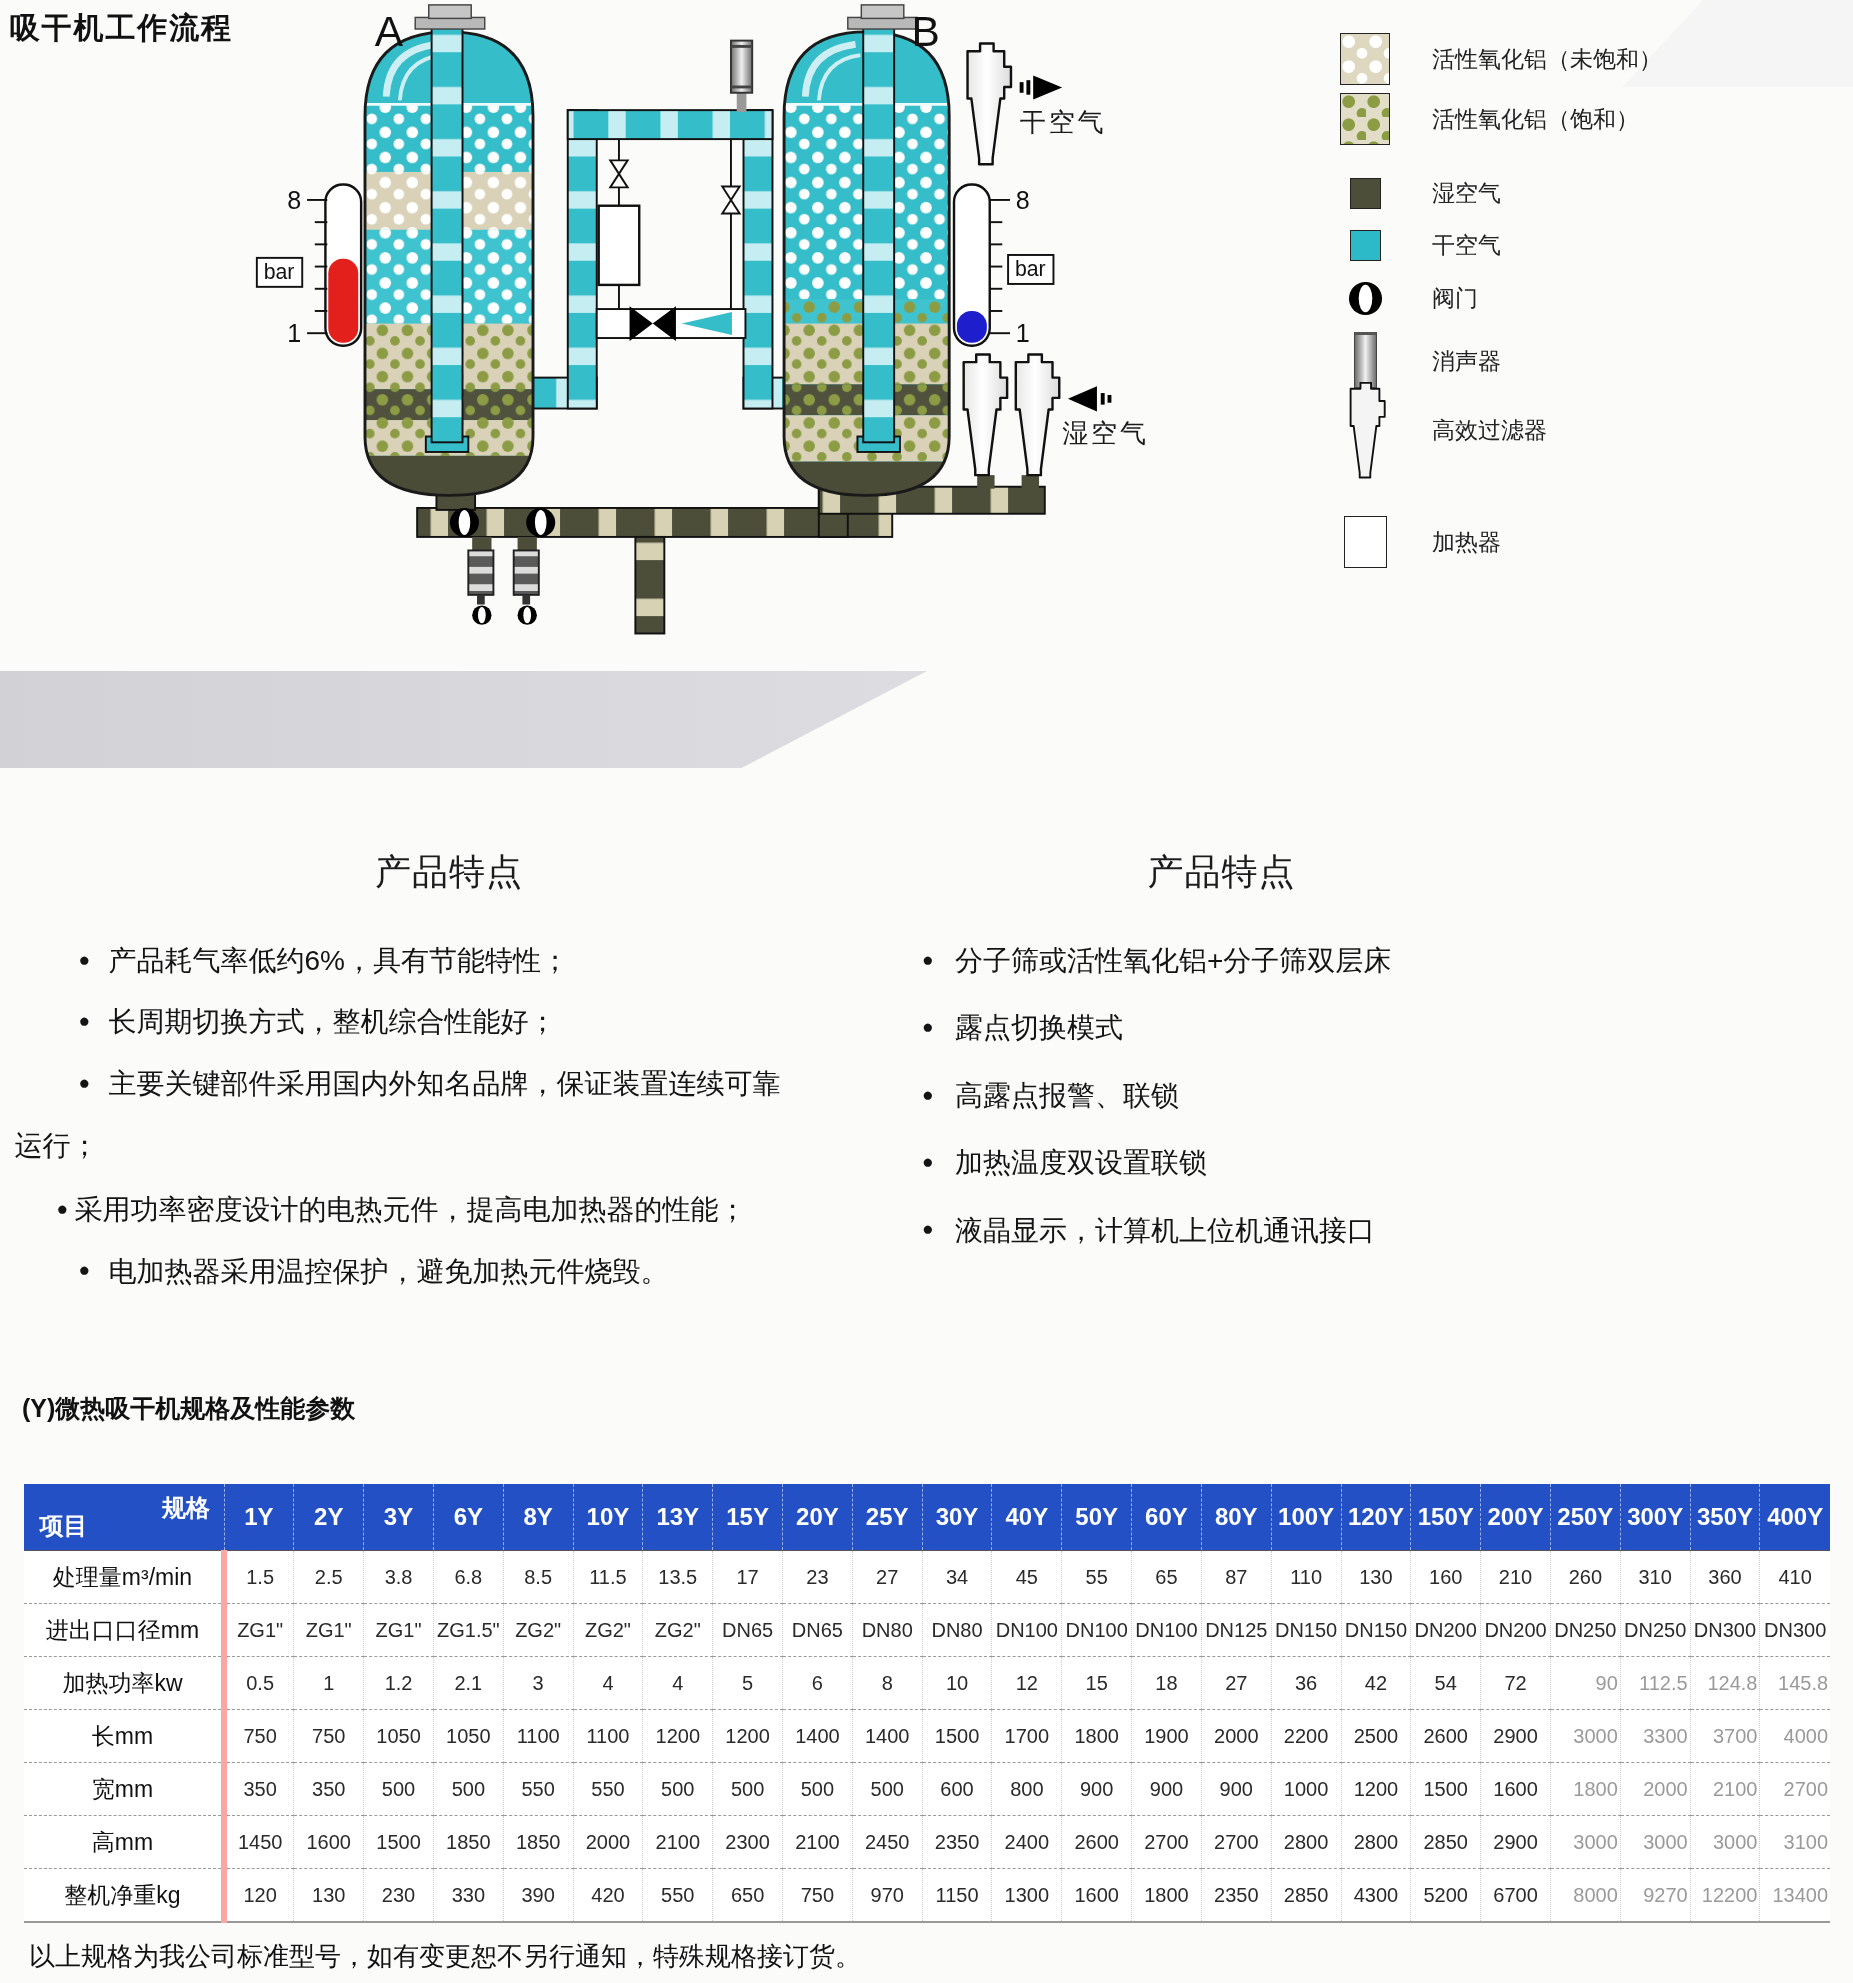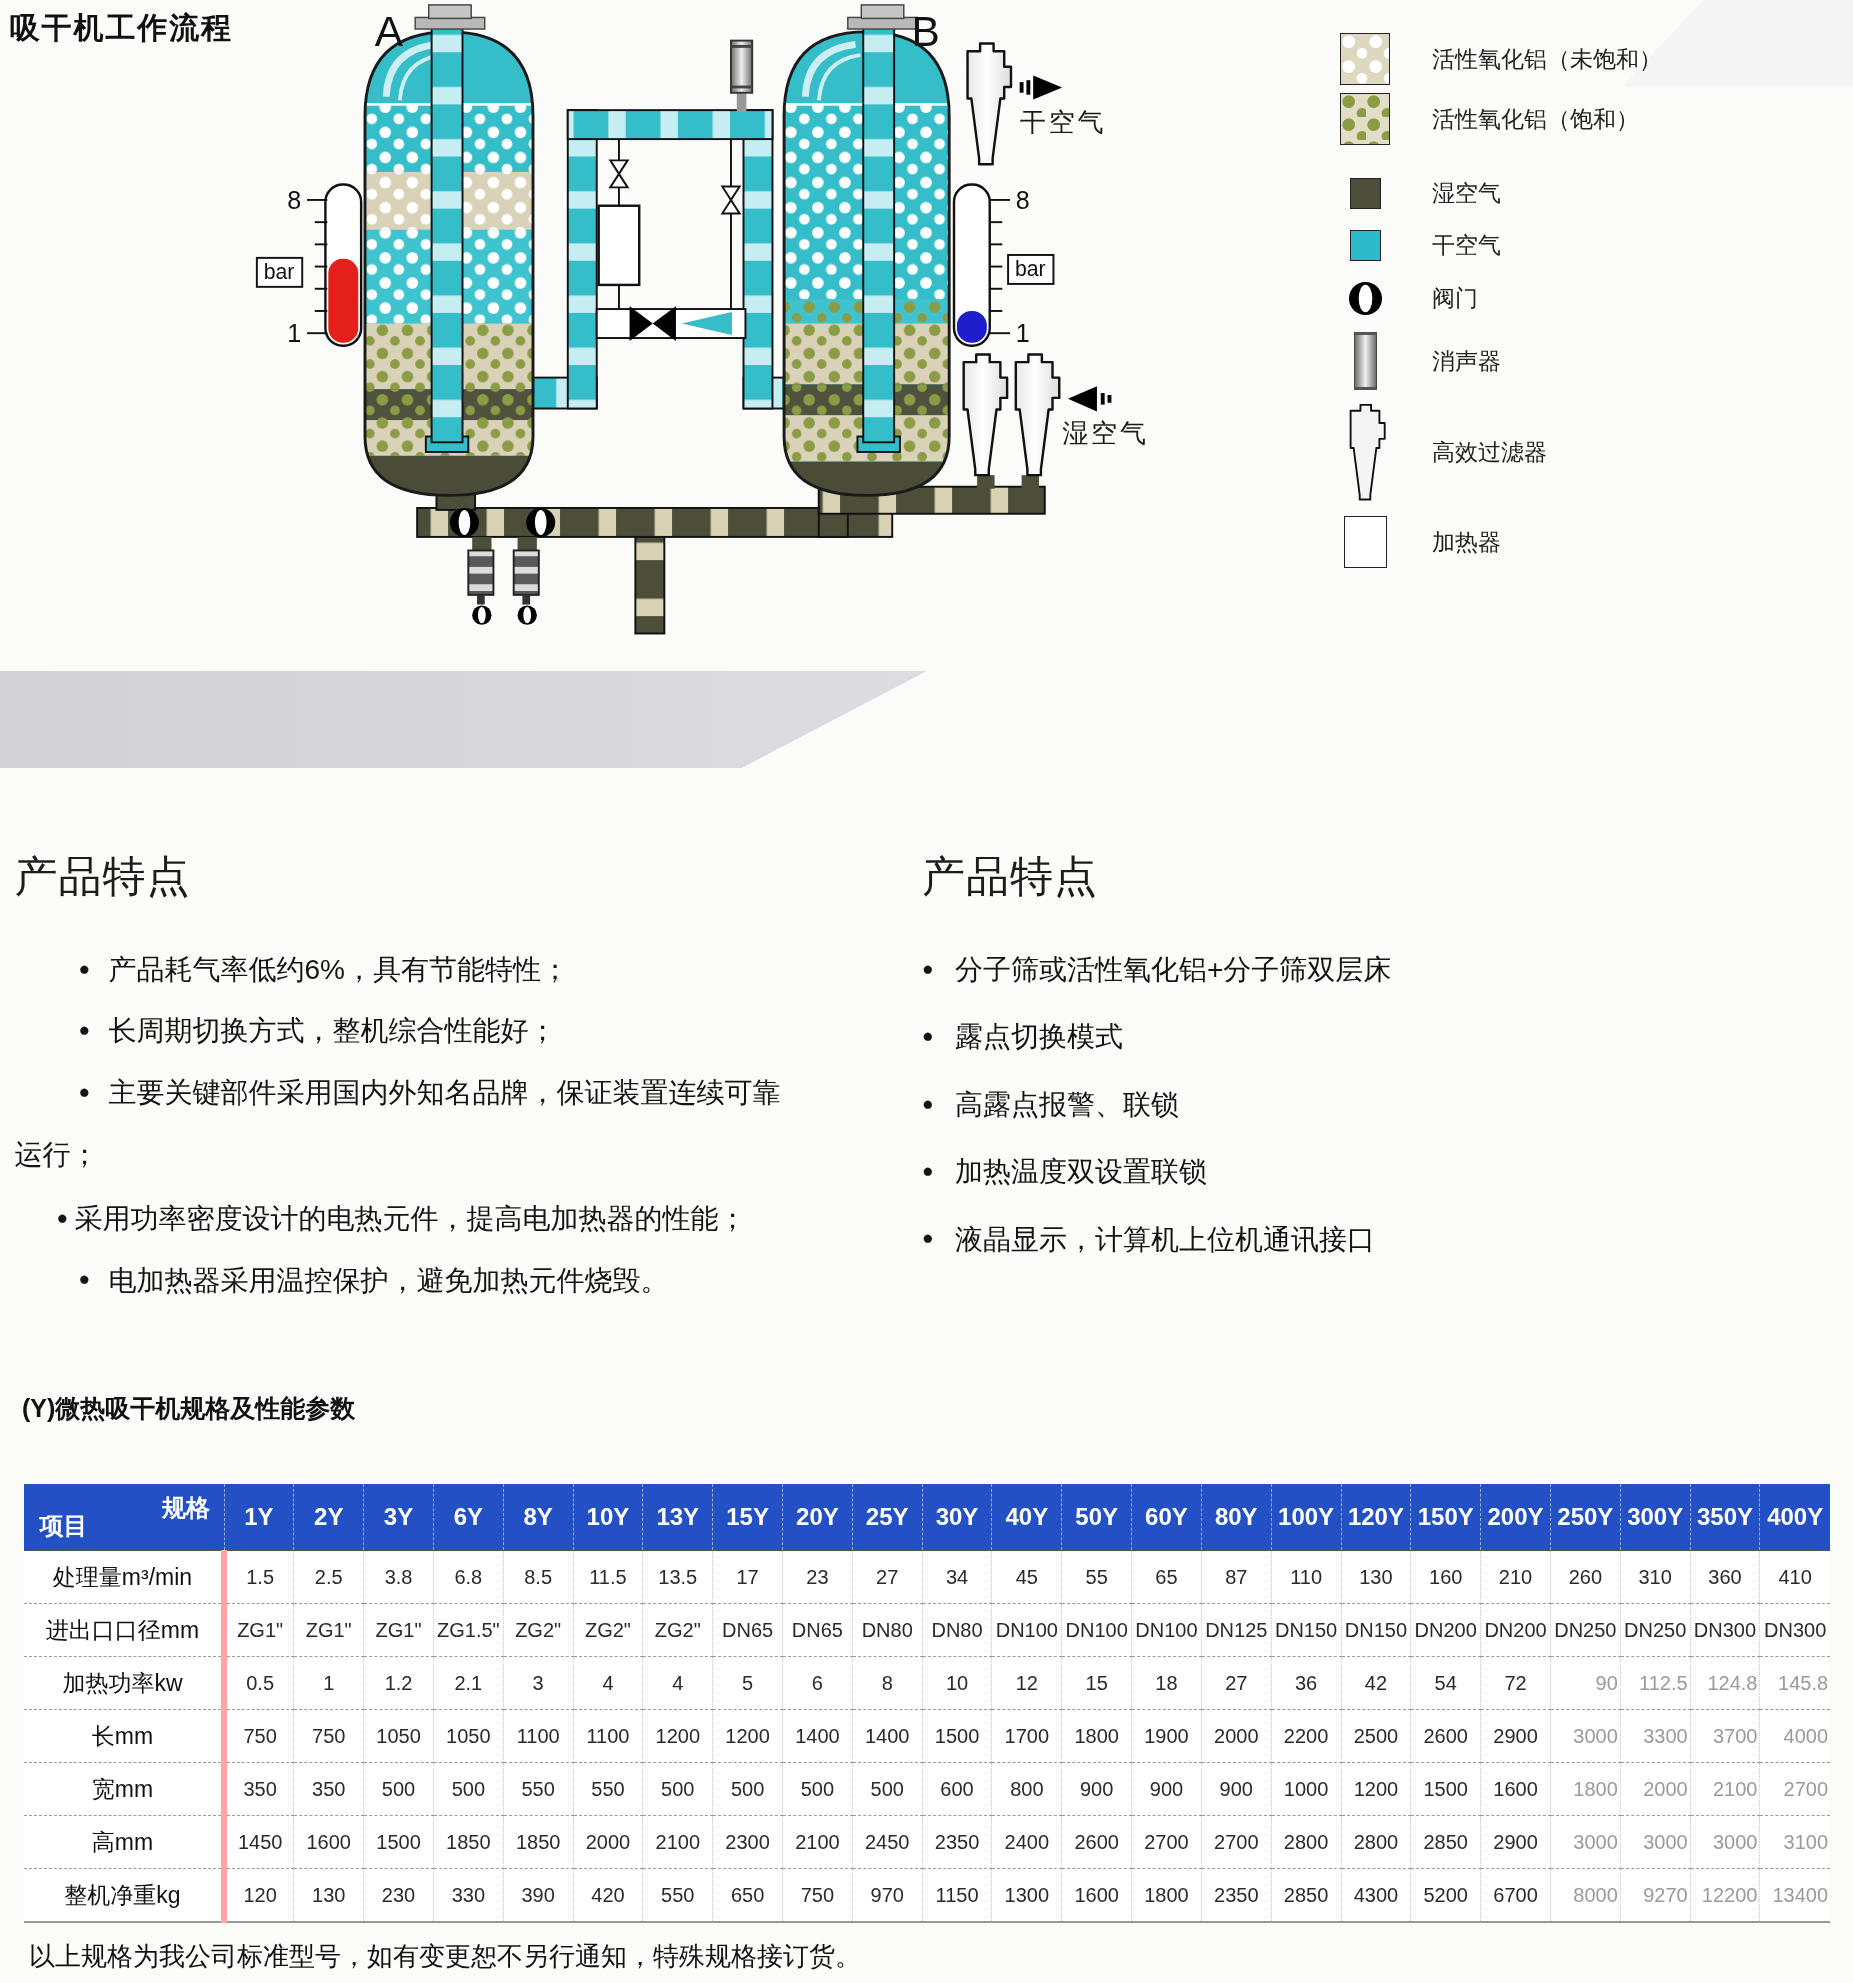--- a/index.html
+++ b/index.html
@@ -25,21 +25,21 @@
   .legend-label{margin-left:39px;font-size:23px;color:#222;white-space:nowrap;}
   .sw-big{width:48px;height:50px;border:1.9px solid #222;}
   .dots-white{background-color:#ded8c0;background-image:radial-gradient(circle at 7.7px 7.7px,#fff 5.8px,rgba(0,0,0,0) 6.8px),radial-gradient(circle at 21px 19.3px,#fff 4.8px,rgba(0,0,0,0) 5.8px);background-size:27px 25px;}
   .dots-olive{background-color:#e2ddc6;background-image:radial-gradient(circle at 7.7px 7.7px,#8c9c44 5.8px,rgba(0,0,0,0) 6.8px),radial-gradient(circle at 21px 19.3px,#8c9c44 4.8px,rgba(0,0,0,0) 5.8px);background-size:25px 23px;}
   .sw-small{width:29px;height:29px;border:1.9px solid #222;}
   .muffler-css{width:21px;height:52px;border:1px solid #444;background:linear-gradient(90deg,#6e6e6e,#f1f1f1 50%,#6e6e6e);border-top:3.9px solid #555;border-bottom:3.9px solid #555;}
   .heater-css{width:41px;height:50px;border:1.9px solid #222;background:#fff;}
 
   
   .features{position:absolute;color:#141414;}
-  .features h2{margin:0 0 46px 0;font-size:43px;font-weight:500;color:#1c1c1c;letter-spacing:1px;}
+  .features h2{margin:0 0 46px 0;font-size:36px;font-weight:500;color:#1c1c1c;letter-spacing:1px;text-align:center;}
   .features ul{list-style:none;margin:0;padding:0;}
   .features li{position:relative;font-size:28px;line-height:1.3;margin-bottom:25px;white-space:nowrap;}
   #features-left{left:14.5px;top:848px;width:869px;}
   #features-left li{padding-left:94px;}
   #features-left li .bullet{position:absolute;left:64px;top:3.9px;}
   #features-left li:nth-child(4){padding-left:77px;}
   #features-left li:nth-child(4) .bullet{left:50px;}
   #features-left li:nth-child(5){padding-left:60px;}
   #features-left li:nth-child(5) .bullet{left:42px;}
   .continuation{font-size:28px;margin:3.9px 0 27px 0;}
@@ -332,21 +332,21 @@
           </svg>
         </div>
         <div class="legend-label">阀门</div>
       </div>
       <div class="legend-row" style="top: 332px;">
         <div class="legend-icon">
           <div class="muffler-css"></div>
         </div>
         <div class="legend-label">消声器</div>
       </div>
-      <div class="legend-row" style="top: 404px; text-align: center;">
+      <div class="legend-row" style="top: 382px; text-align: center;">
         <div class="legend-icon">
           <svg width="42" height="97" viewBox="0 0 54 128">
             <path d="M21,1 L35,1 L35,9 L46,9 L46,25 L53,25 L53,46 L46,46 L46,58 L42,58 L34,120 L34,126 L20,126 L20,120 L12,58 L8,58 L8,9 L21,9 Z" fill="#f4f4f4" stroke="#111" stroke-width="2.5" stroke-linejoin="round"></path>
           </svg>
         </div>
         <div class="legend-label">高效过滤器</div>
       </div>
       <div class="legend-row" style="top: 516px;">
         <div class="legend-icon">
           <div class="heater-css"></div>

